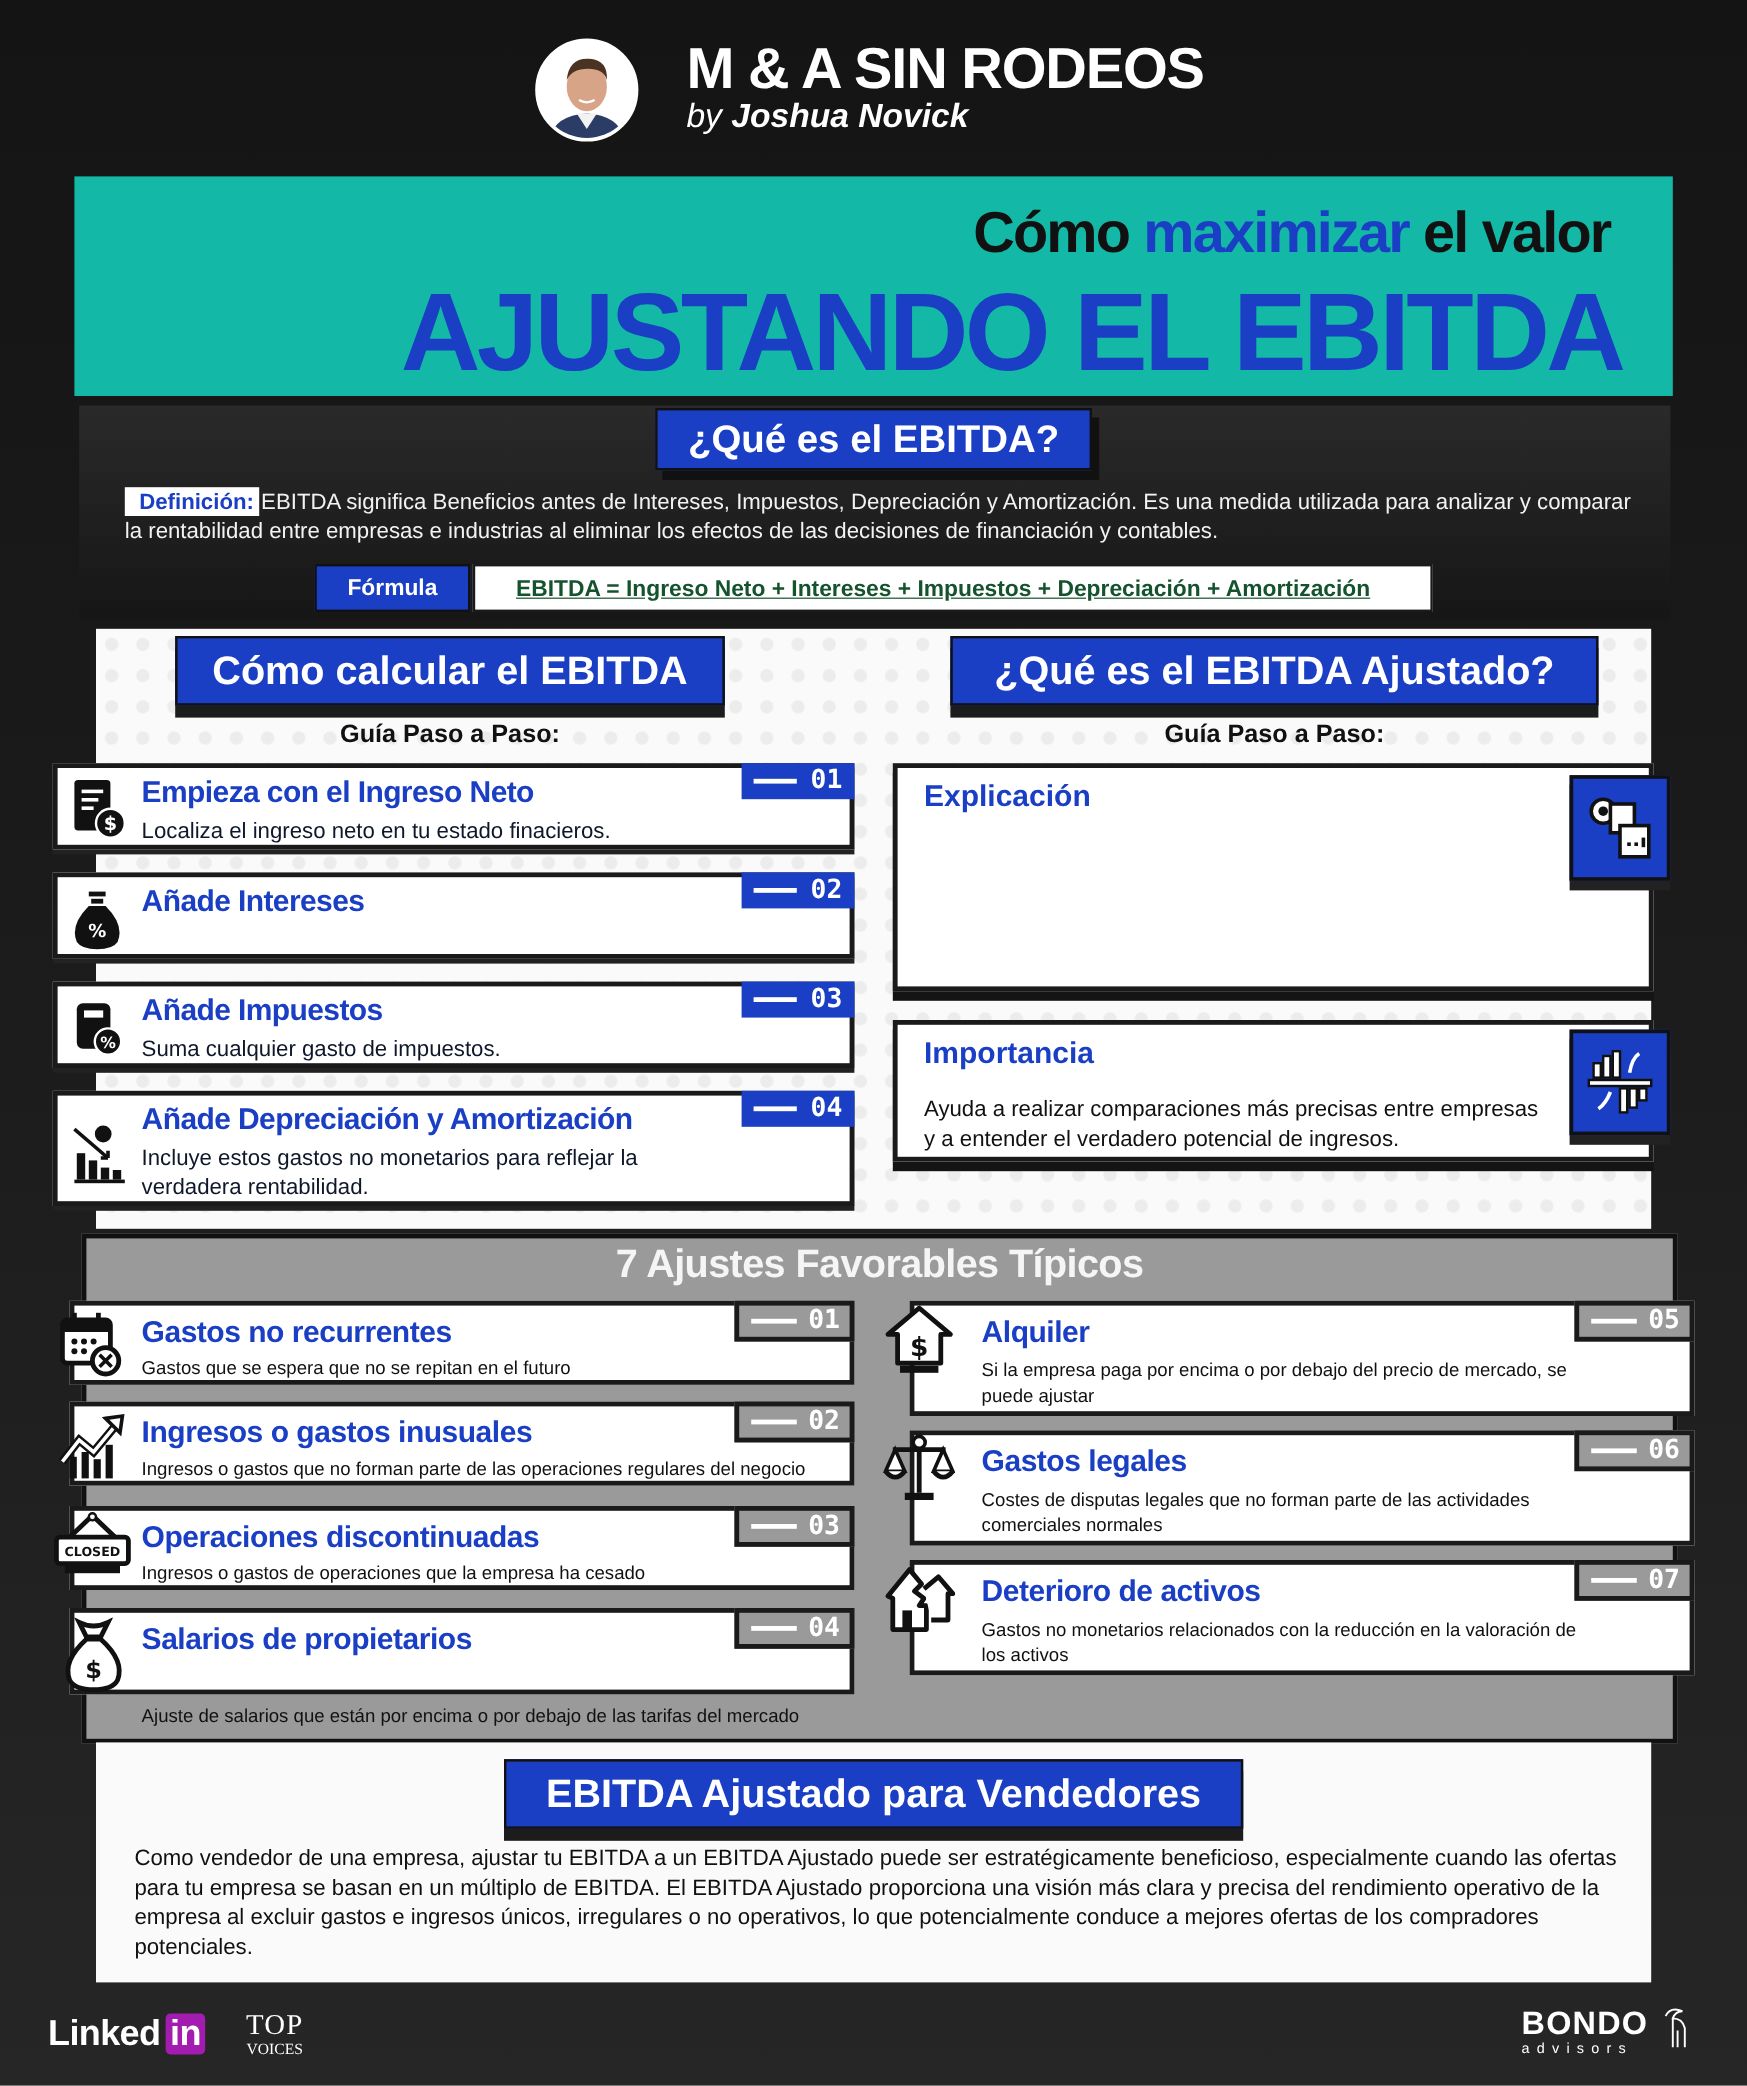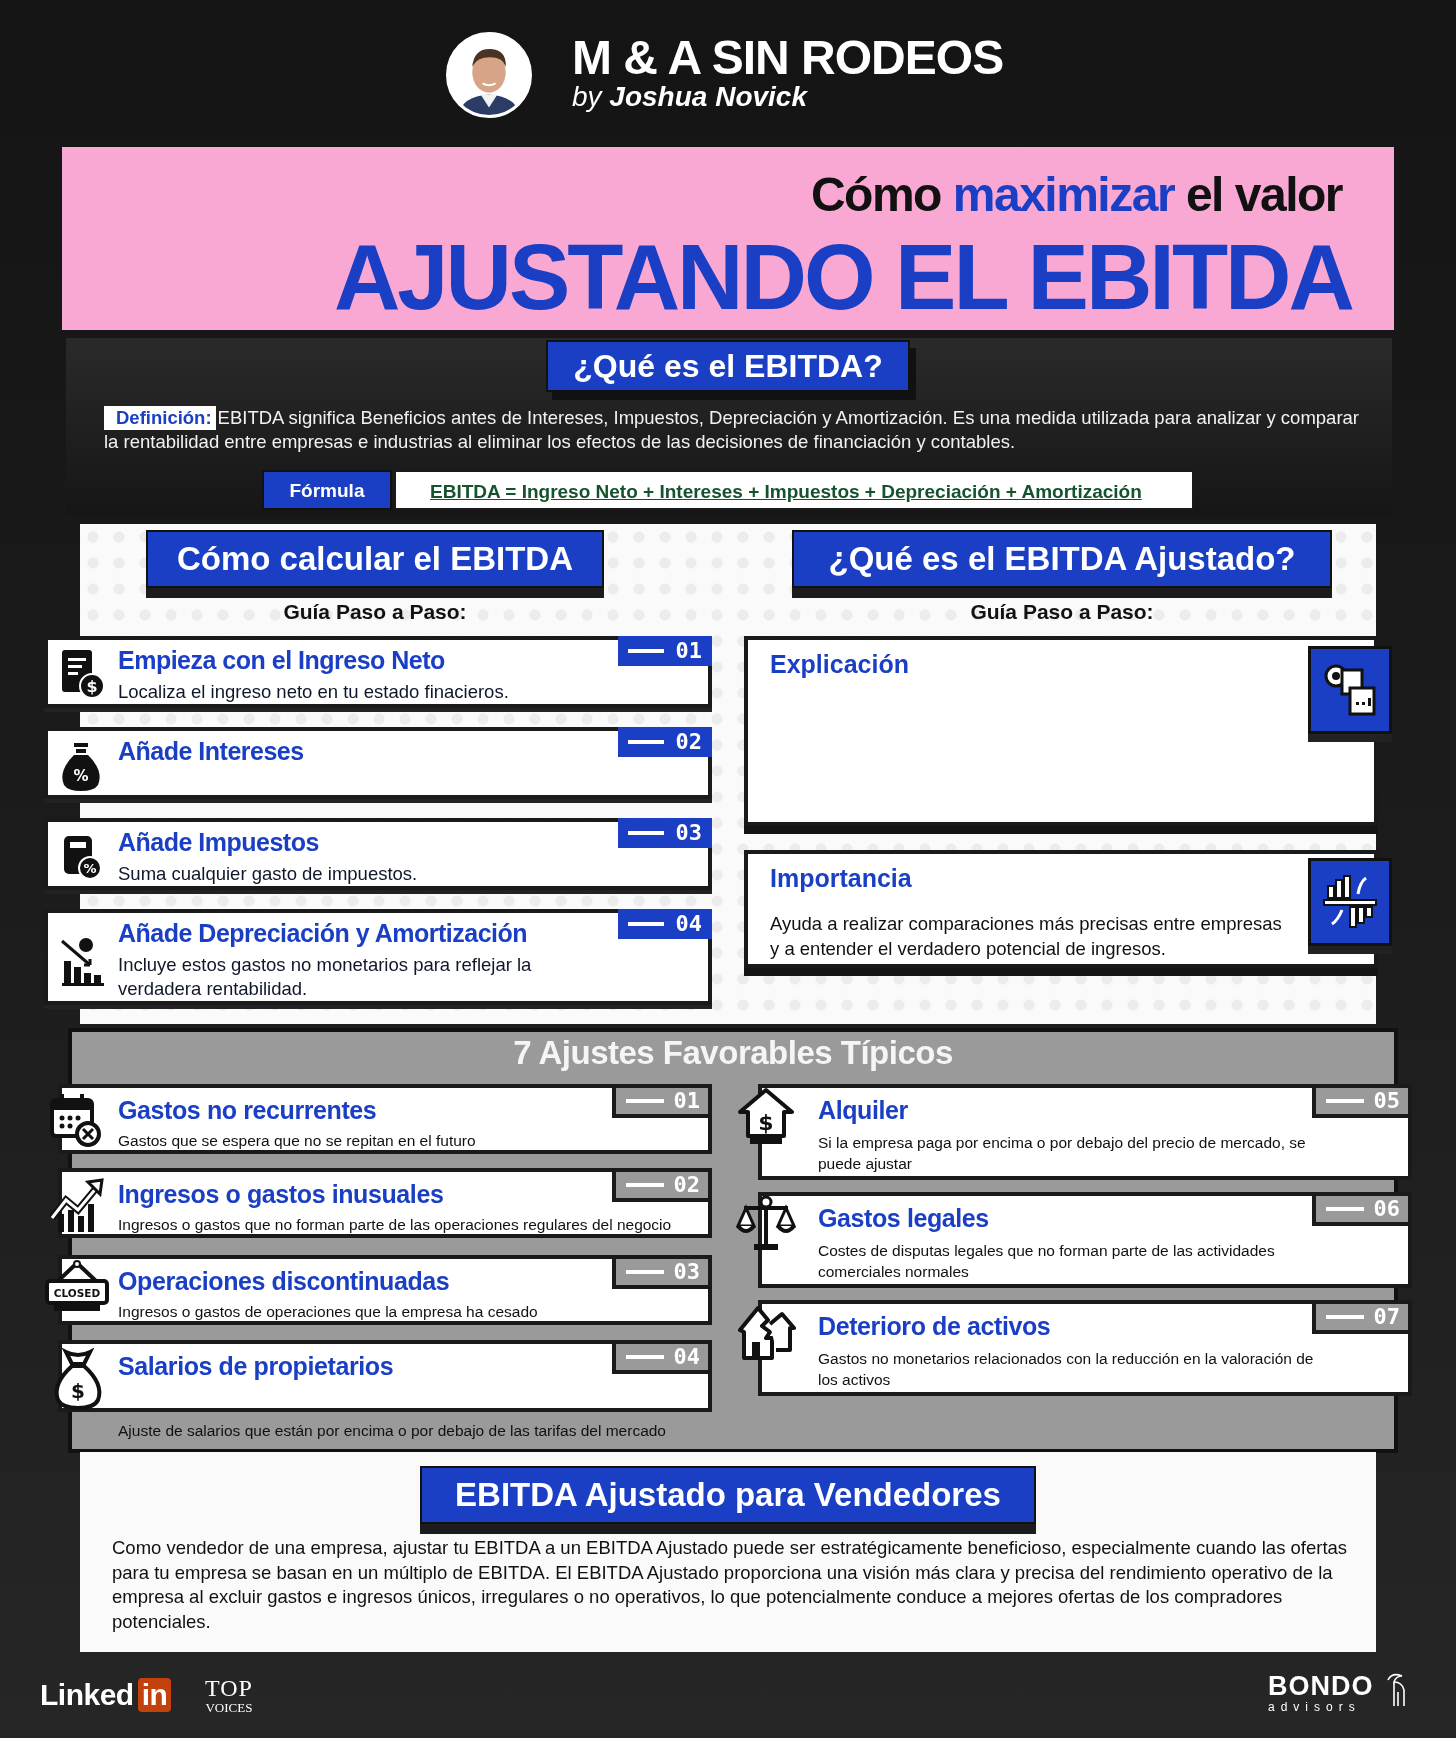--- a/index.html
+++ b/index.html
@@ -24,21 +24,21 @@
     letter-spacing: -1px; line-height: 56px;
   }
   .brand-sub {
     left: 572px; top: 80px; color: #fff; font-size: 28px; font-style: italic;
     font-weight: 700; line-height: 34px;
   }
   .brand-sub .by { font-weight: 400; }
 
   
   .hero {
-    left: 62px; top: 147px; width: 1332px; height: 183px; background: #f9a8d4;
+    left: 62px; top: 147px; width: 1332px; height: 183px; background: #14b8a6;
   }
   .hero-line1 {
     position: absolute; right: 52px; top: 20px; font-size: 48px; font-weight: 700;
     color: #111; letter-spacing: -1.5px;
   }
   .hero-line1 .accent { color: #1a3fc4; }
   .hero-line2 {
     position: absolute; right: 42px; top: 80px; font-size: 92px; font-weight: 700;
     color: #1a3fc4; letter-spacing: -3px; line-height: 100px;
   }
@@ -150,21 +150,21 @@
   .seller-title {
     left: 420px; top: 1466px; width: 616px; height: 58px; font-size: 33px; line-height: 54px;
     box-shadow: 0 10px 0 #1c1c1c;
   }
   .seller-text {
     left: 112px; top: 1536px; width: 1240px; font-size: 18.5px; line-height: 24.5px; color: #111;
   }
 
   
   .linkedin { left: 40px; top: 1678px; color: #fff; font-size: 30px; font-weight: 700; display: flex; align-items: center; letter-spacing: -0.5px;}
-  .li-box { background: #c2410c; color: #fff; border-radius: 4px; padding: 0 4px; margin-left: 4px; height: 34px; line-height: 34px; }
+  .li-box { background: #a21caf; color: #fff; border-radius: 4px; padding: 0 4px; margin-left: 4px; height: 34px; line-height: 34px; }
   .topvoices { left: 205px; top: 1676px; color: #fff; font-family: "Liberation Serif", serif; text-align: center; }
   .topvoices .t1 { font-size: 24px; line-height: 24px; letter-spacing: 1px; }
   .topvoices .t2 { font-size: 13px; line-height: 16px; }
   .bondo { left: 1268px; top: 1672px; color: #fff; }
   .bondo .b1 { font-size: 27px; font-weight: 700; letter-spacing: 1px; line-height: 28px; }
   .bondo .b2 { font-size: 12px; letter-spacing: 6px; line-height: 14px; }
 </style>
 </head>
 <body>
 

